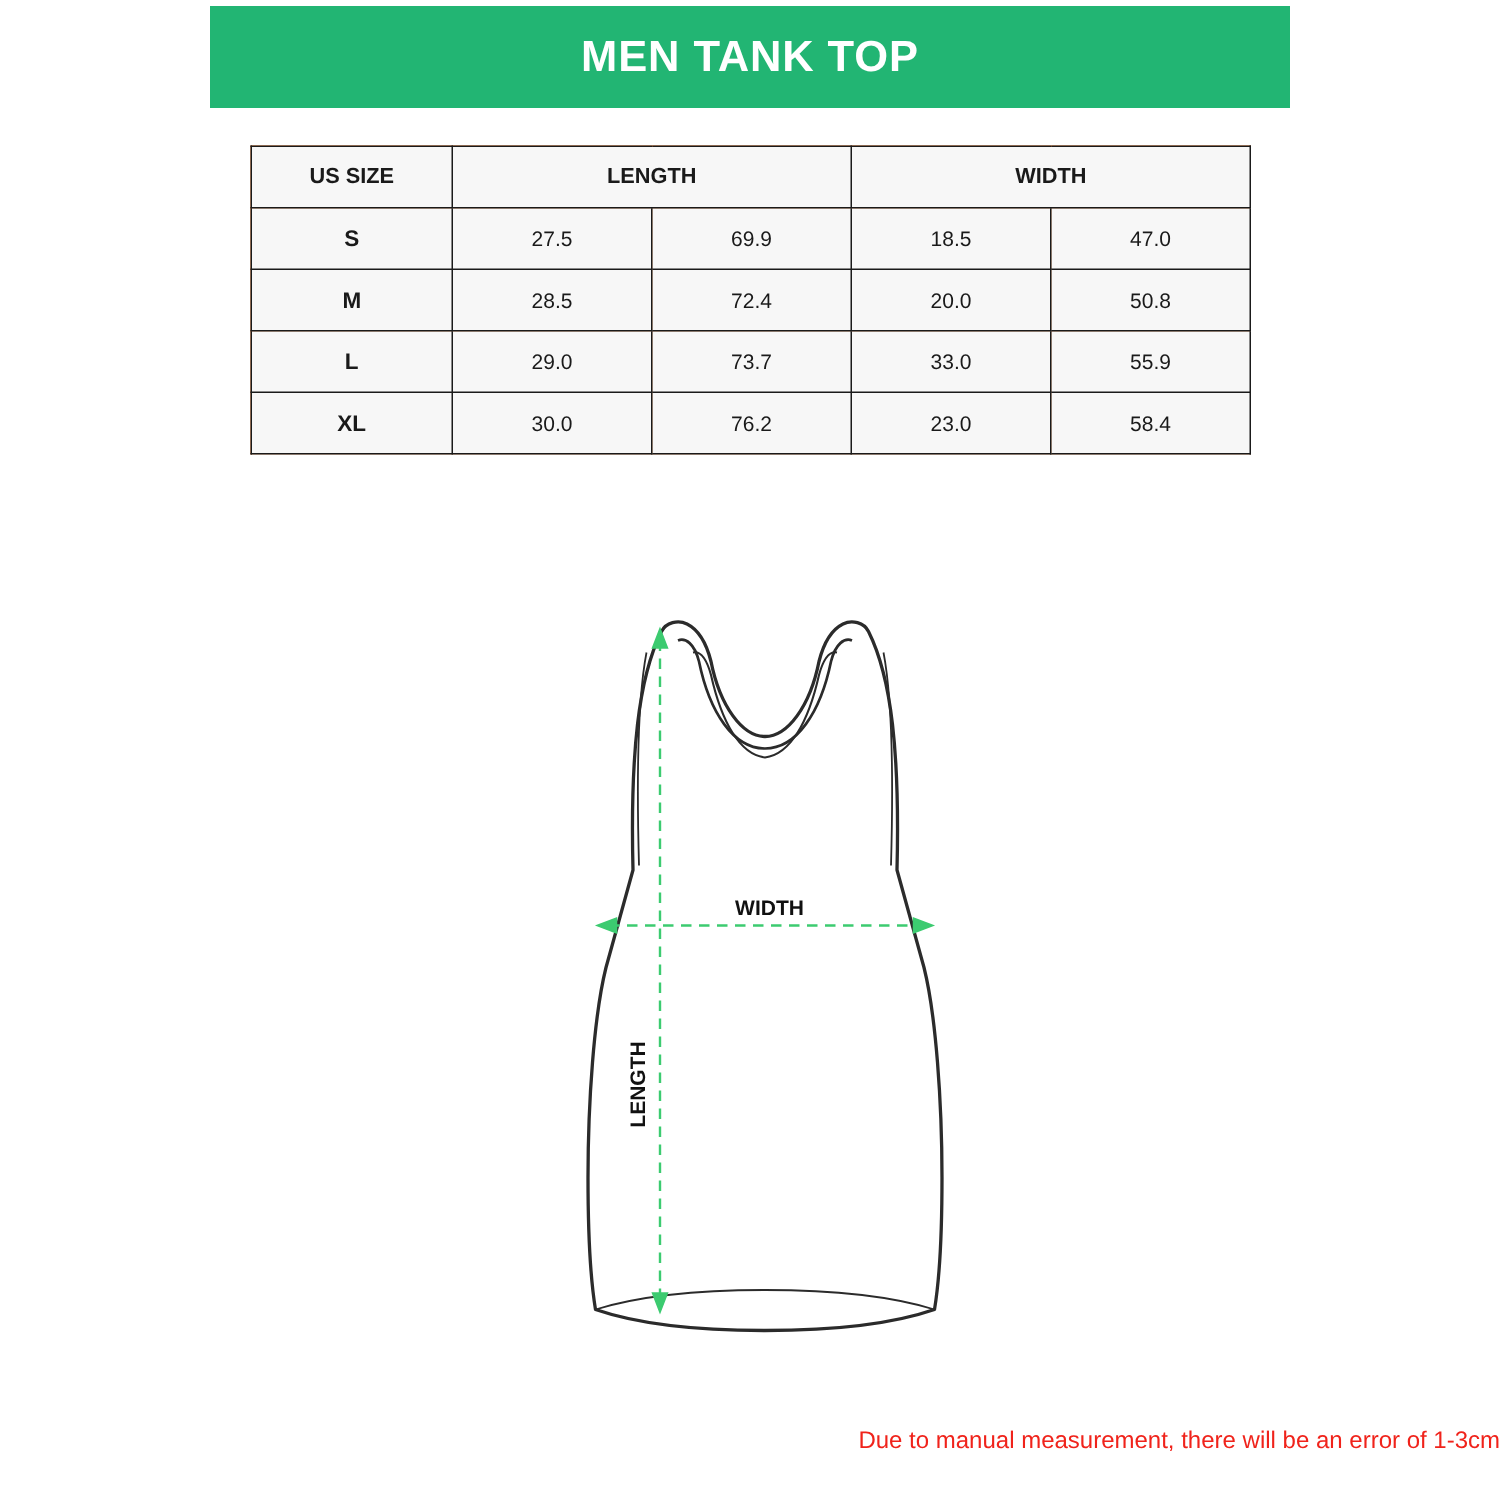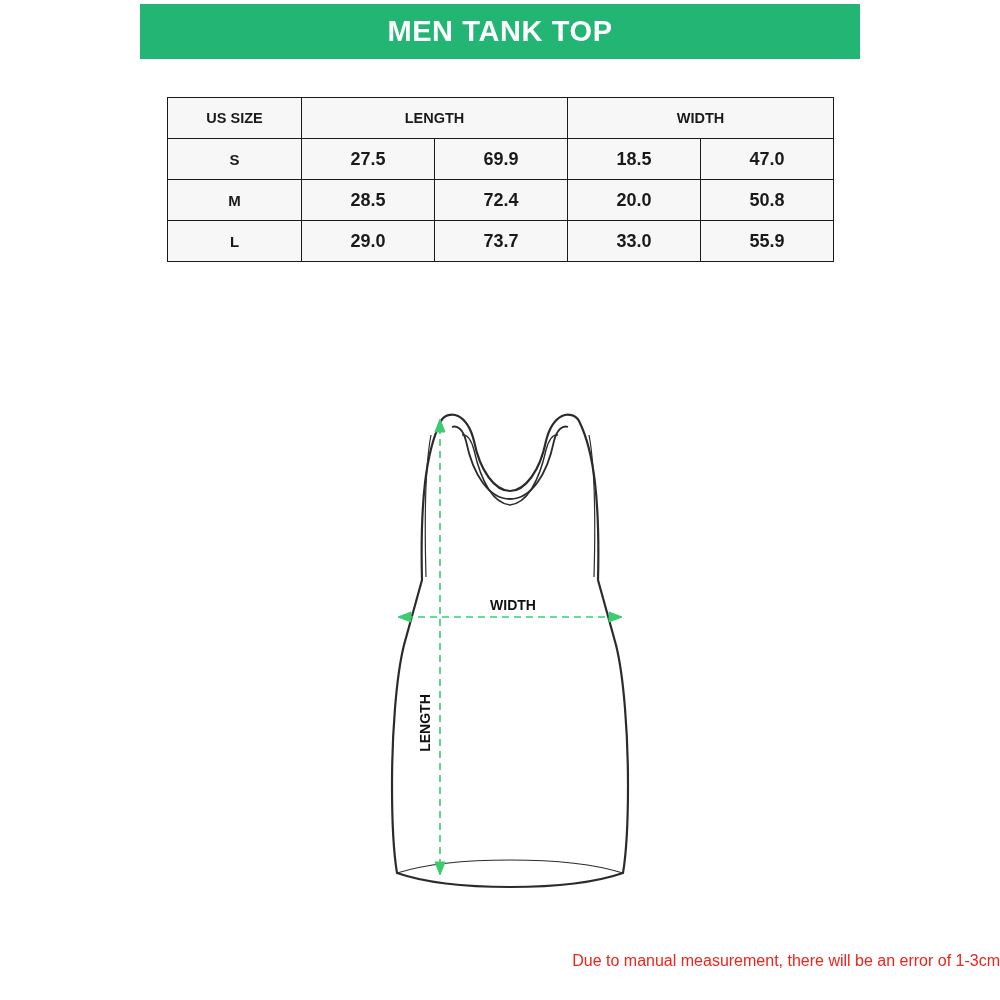--- a/index.html
+++ b/index.html
@@ -15,21 +15,21 @@
     color: #111111;
     overflow: hidden;
   }
 
   
   #header-banner {
     position: absolute;
     left: 140px;
     top: 4px;
     width: 720px;
-    height: 55px;
+    height: 68px;
     background: #22b573;
     display: flex;
     align-items: center;
     justify-content: center;
   }
   #header-title {
     color: #ffffff;
     font-size: 29px;
     font-weight: bold;
     letter-spacing: 0.6px;
@@ -46,25 +46,25 @@
   table.size-table {
     border-collapse: collapse;
     width: 100%;
     table-layout: fixed;
     background: #f97316;
   }
   table.size-table td,
   table.size-table th {
     border: 1px solid #1a1a1a;
     text-align: center;
-    font-size: 18px;
+    font-size: 14px;
     height: 40px;
     padding: 0;
     color: #1a1a1a;
-    font-weight: bold;
+    font-weight: normal;
     background: #f7f7f7;
   }
   table.size-table th {
     font-weight: bold;
     font-size: 14.5px;
   }
   table.size-table td.rowlabel {
     font-weight: bold;
     font-size: 15px;
   }
@@ -137,20 +137,27 @@
         <td>72.4</td>
         <td>20.0</td>
         <td>50.8</td>
       </tr>
       <tr>
         <td class="rowlabel">L</td>
         <td>29.0</td>
         <td>73.7</td>
         <td>33.0</td>
         <td>55.9</td>
+      </tr>
+      <tr>
+        <td class="rowlabel">XL</td>
+        <td>30.0</td>
+        <td>76.2</td>
+        <td>23.0</td>
+        <td>58.4</td>
       </tr>
     </tbody>
   </table>
 </div>
 
 <div id="illustration">
   <svg width="340" height="510" viewBox="0 0 340 510" xmlns="http://www.w3.org/2000/svg">
 
     <g>
       <path d="M101 16

